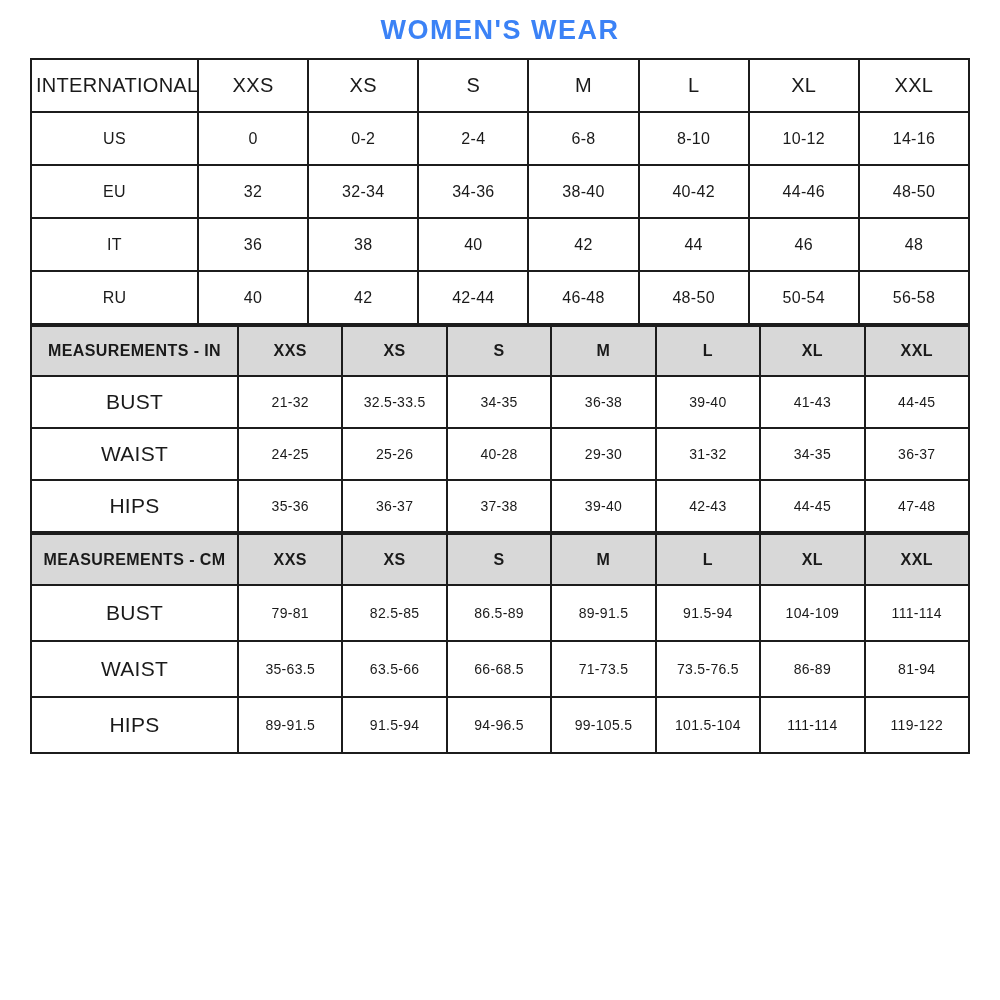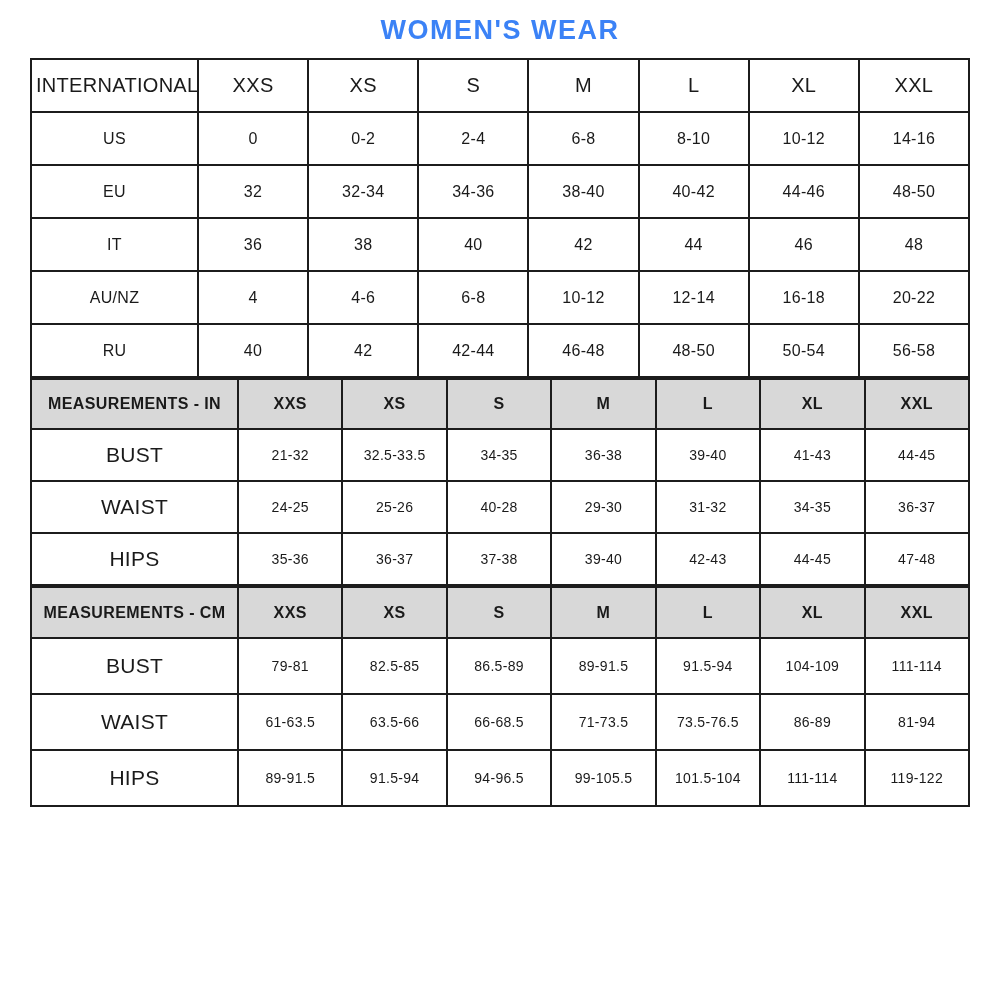--- a/index.html
+++ b/index.html
@@ -140,30 +140,20 @@
           <th class="rowlabel">IT</th>
           <td>36</td>
           <td>38</td>
           <td>40</td>
           <td>42</td>
           <td>44</td>
           <td>46</td>
           <td>48</td>
         </tr>
         <tr>
-          <th class="rowlabel">AU/NZ</th>
-          <td>4</td>
-          <td>4-6</td>
-          <td>6-8</td>
-          <td>10-12</td>
-          <td>12-14</td>
-          <td>16-18</td>
-          <td>20-22</td>
-        </tr>
-        <tr>
           <th class="rowlabel">RU</th>
           <td>40</td>
           <td>42</td>
           <td>42-44</td>
           <td>46-48</td>
           <td>48-50</td>
           <td>50-54</td>
           <td>56-58</td>
         </tr>
       </tbody>
@@ -251,21 +241,21 @@
           <td>79-81</td>
           <td>82.5-85</td>
           <td>86.5-89</td>
           <td>89-91.5</td>
           <td>91.5-94</td>
           <td>104-109</td>
           <td>111-114</td>
         </tr>
         <tr>
           <th class="rowlabel">WAIST</th>
-          <td>61-63.5</td>
+          <td>35-63.5</td>
           <td>63.5-66</td>
           <td>66-68.5</td>
           <td>71-73.5</td>
           <td>73.5-76.5</td>
           <td>86-89</td>
           <td>81-94</td>
         </tr>
         <tr>
           <th class="rowlabel">HIPS</th>
           <td>89-91.5</td>

